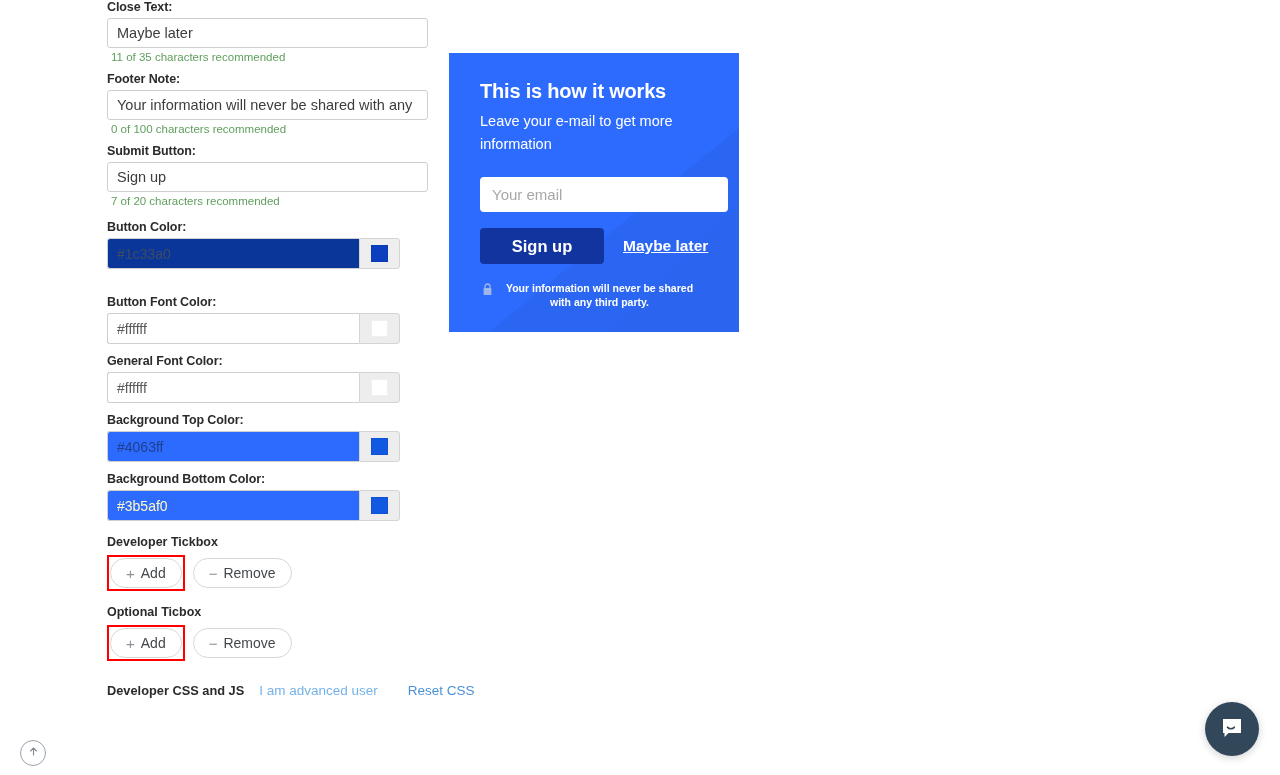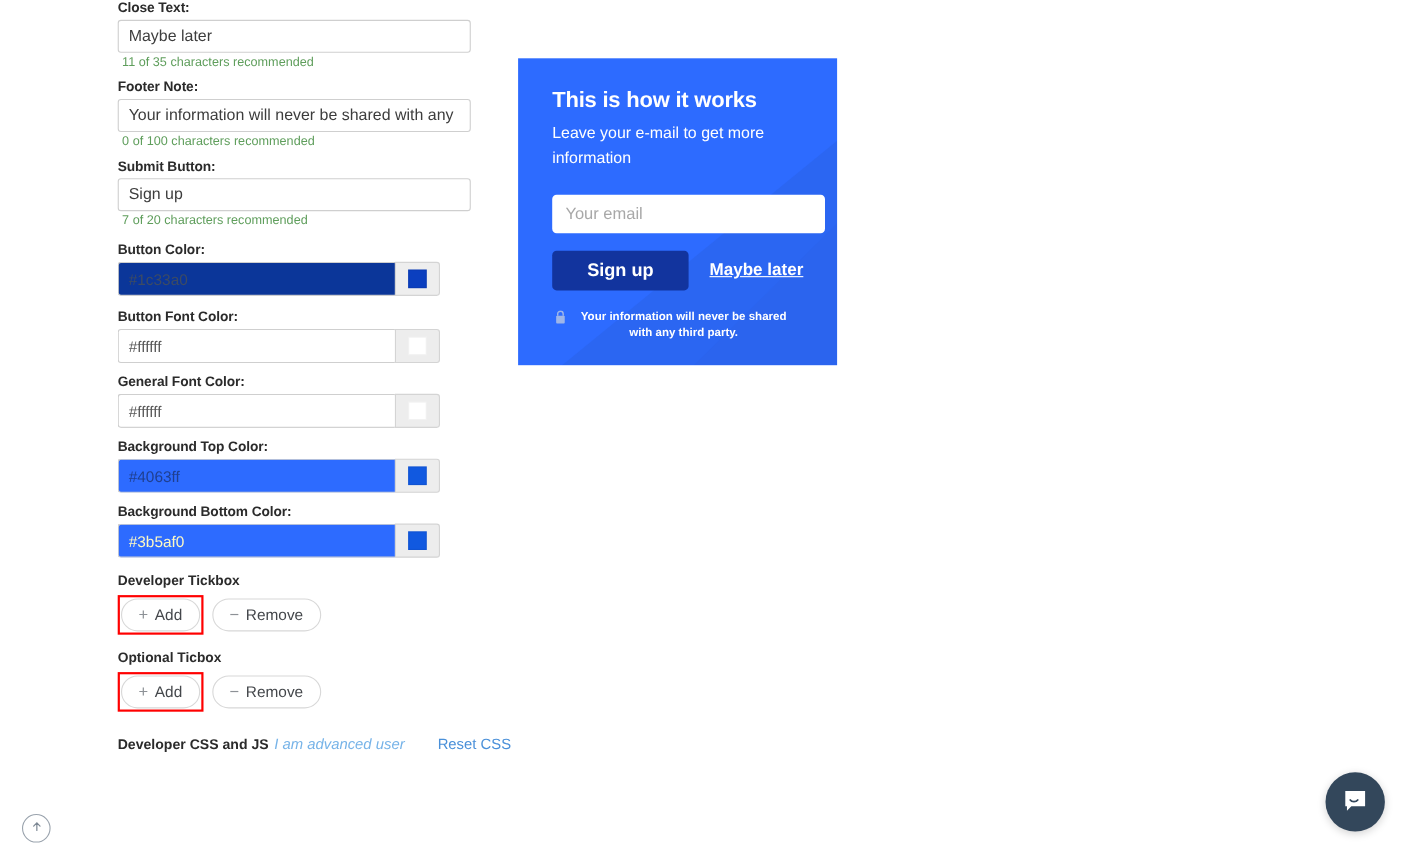--- a/index.html
+++ b/index.html
@@ -123,37 +123,36 @@
   .dev-row {
     margin-top: 22px;
     font-size: 13px;
     line-height: 16px;
     white-space: nowrap;
   }
   .dev-title { font-weight: bold; color: #2b2b2b; font-size: 12.8px; }
   .dev-link {
     color: #76b3e8;
     text-decoration: none;
-    margin-left: 5px;
+    margin-left: 15px;
     font-size: 13.5px;
     cursor: pointer;
-    font-style: italic;
   }
   .dev-reset {
     color: #4a90d9;
     text-decoration: none;
     margin-left: 30px;
     font-size: 13.5px;
     cursor: pointer;
   }
 
   
   .preview {
     position: absolute;
-    left: 471px; top: 53px;
+    left: 449px; top: 53px;
     width: 290px; height: 279px;
     background: #2d6bff;
     overflow: hidden;
   }
   .preview .diag {
     position: absolute;
     left: 0; top: 0; width: 100%; height: 100%;
     pointer-events: none;
   }
   .preview-inner {
@@ -288,21 +287,21 @@
     <div id="color-fields">
         <div class="field-group" style="margin-bottom: 10px; margin-top: 12px;">
           <div class="field-label">Button Color:</div>
           <div class="color-row">
             <input type="text" class="color-input" value="#1c33a0" style="background: rgb(11, 54, 153); color: rgb(61, 75, 99);">
             <button class="swatch-btn" style="background: rgb(238, 238, 238);">
               <span class="swatch-chip" style="background: rgb(11, 63, 191);"></span>
             </button>
           </div>
         </div>
-        <div class="field-group" style="margin-bottom: 10px; margin-top: 12px;">
+        <div class="field-group" style="margin-bottom: 10px; margin-top: 26px;">
           <div class="field-label">Button Font Color:</div>
           <div class="color-row">
             <input type="text" class="color-input" value="#ffffff" style="background: rgb(255, 255, 255); color: rgb(90, 90, 90);">
             <button class="swatch-btn" style="background: rgb(237, 237, 237);">
               <span class="swatch-chip" style="background: rgb(255, 255, 255);"></span>
             </button>
           </div>
         </div>
         <div class="field-group" style="margin-bottom: 10px; margin-top: 10px;">
           <div class="field-label">General Font Color:</div>

